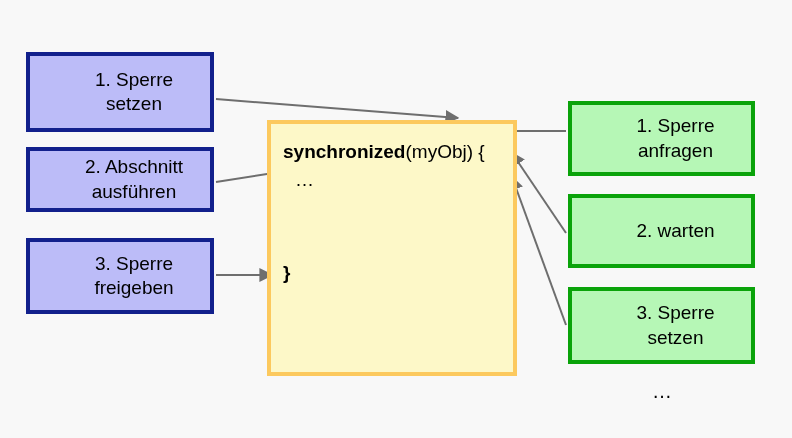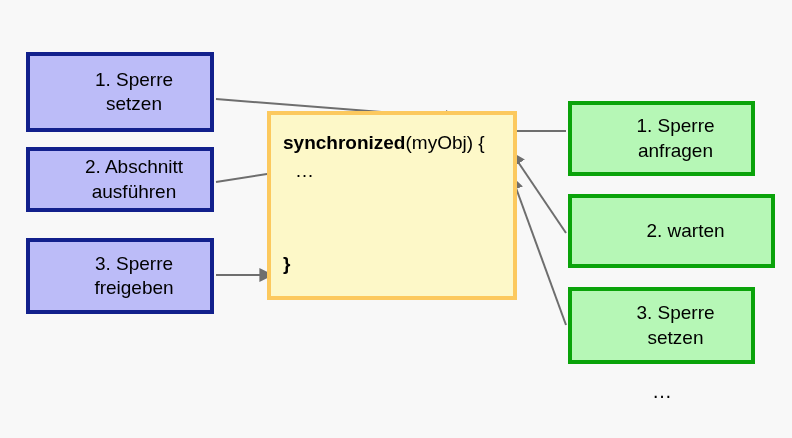--- a/index.html
+++ b/index.html
@@ -127,35 +127,35 @@
   <div class="box box-blue" style="left:26px; top:147px; width:188px; height:65px;">
     <span class="box-label">2. Abschnitt
 ausführen</span>
   </div>
 
   <div class="box box-blue" style="left:26px; top:238px; width:188px; height:76px;">
     <span class="box-label">3. Sperre
 freigeben</span>
   </div>
 
-  <div class="box-code" style="left:267px; top:111px; width:250px; height:189px;">
+  <div class="box-code" style="left:267px; top:120px; width:250px; height:256px;">
     <div class="code-line"><span class="code-kw">synchronized</span><span>(myObj) {</span></div>
 
 
     <div class="code-line code-indent">…</div>
 
     <div class="code-line code-close">}</div>
   </div>
 
   <div class="box box-green" style="left:568px; top:101px; width:187px; height:75px;">
     <span class="box-label">1. Sperre
 anfragen</span>
   </div>
 
-  <div class="box box-green" style="left:568px; top:194px; width:207px; height:74px;">
+  <div class="box box-green" style="left:568px; top:194px; width:187px; height:74px;">
     <span class="box-label">2. warten</span>
   </div>
 
   <div class="box box-green" style="left:568px; top:287px; width:187px; height:77px;">
     <span class="box-label">3. Sperre
 setzen</span>
   </div>
 
   <div class="ellipsis-float" style="left:652px; top:380px;">…</div>
 

